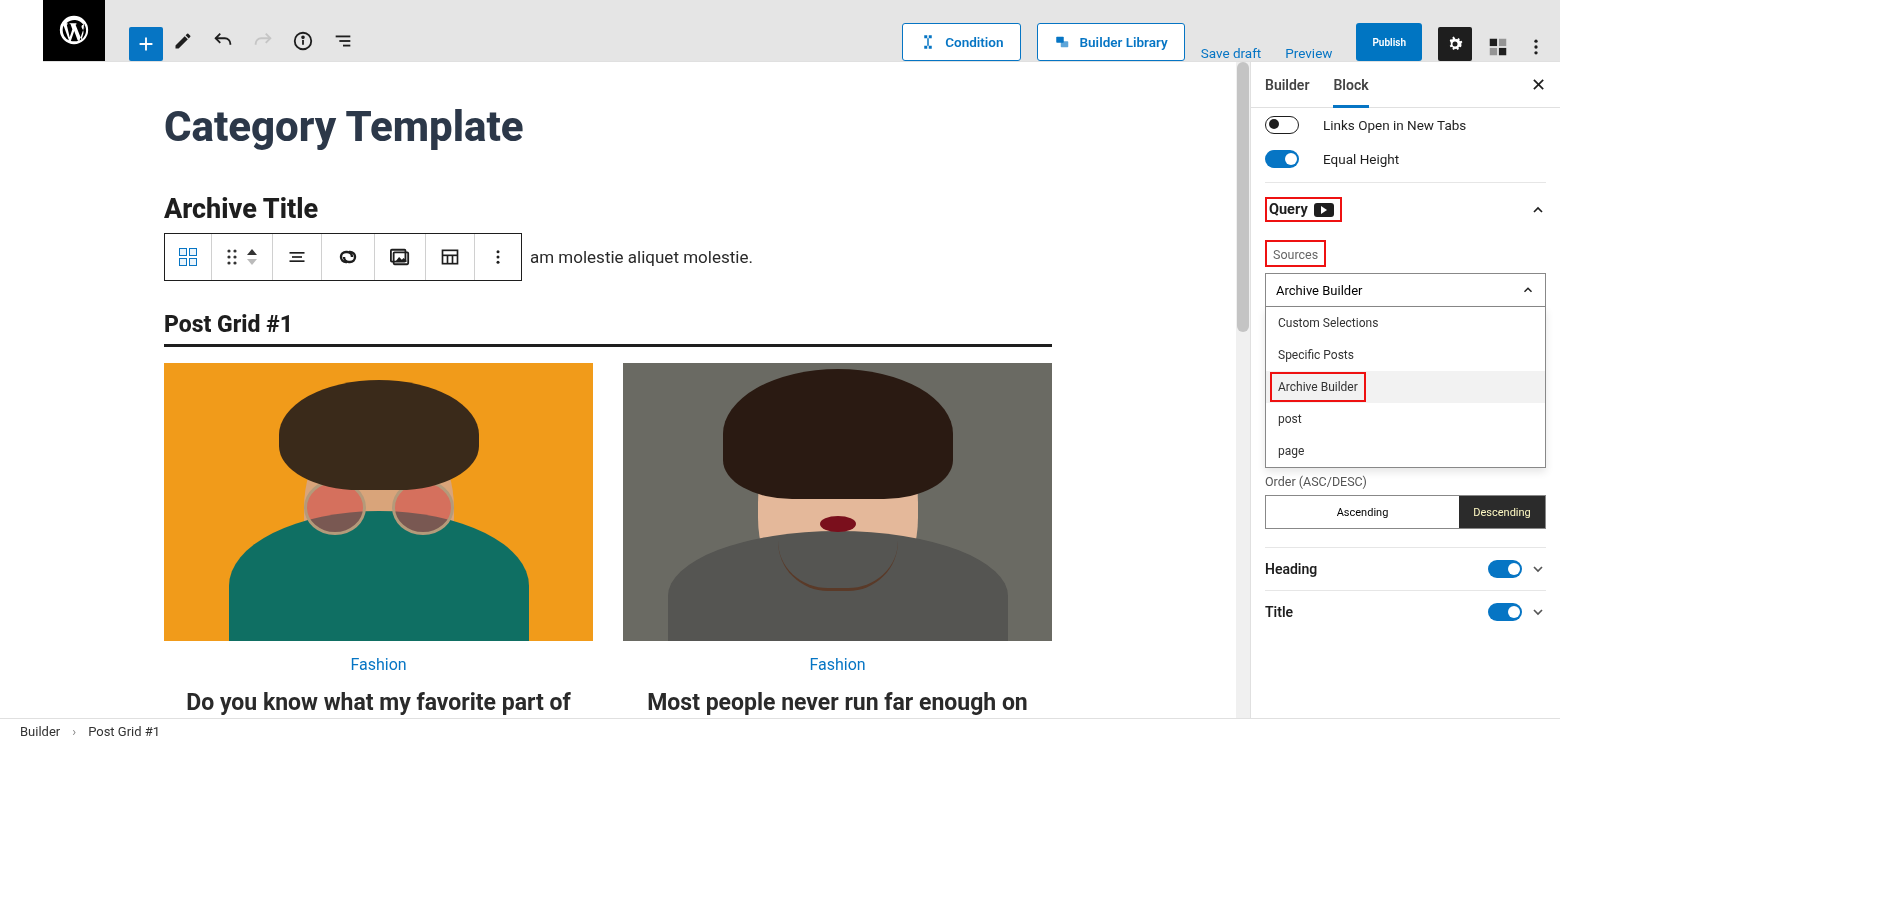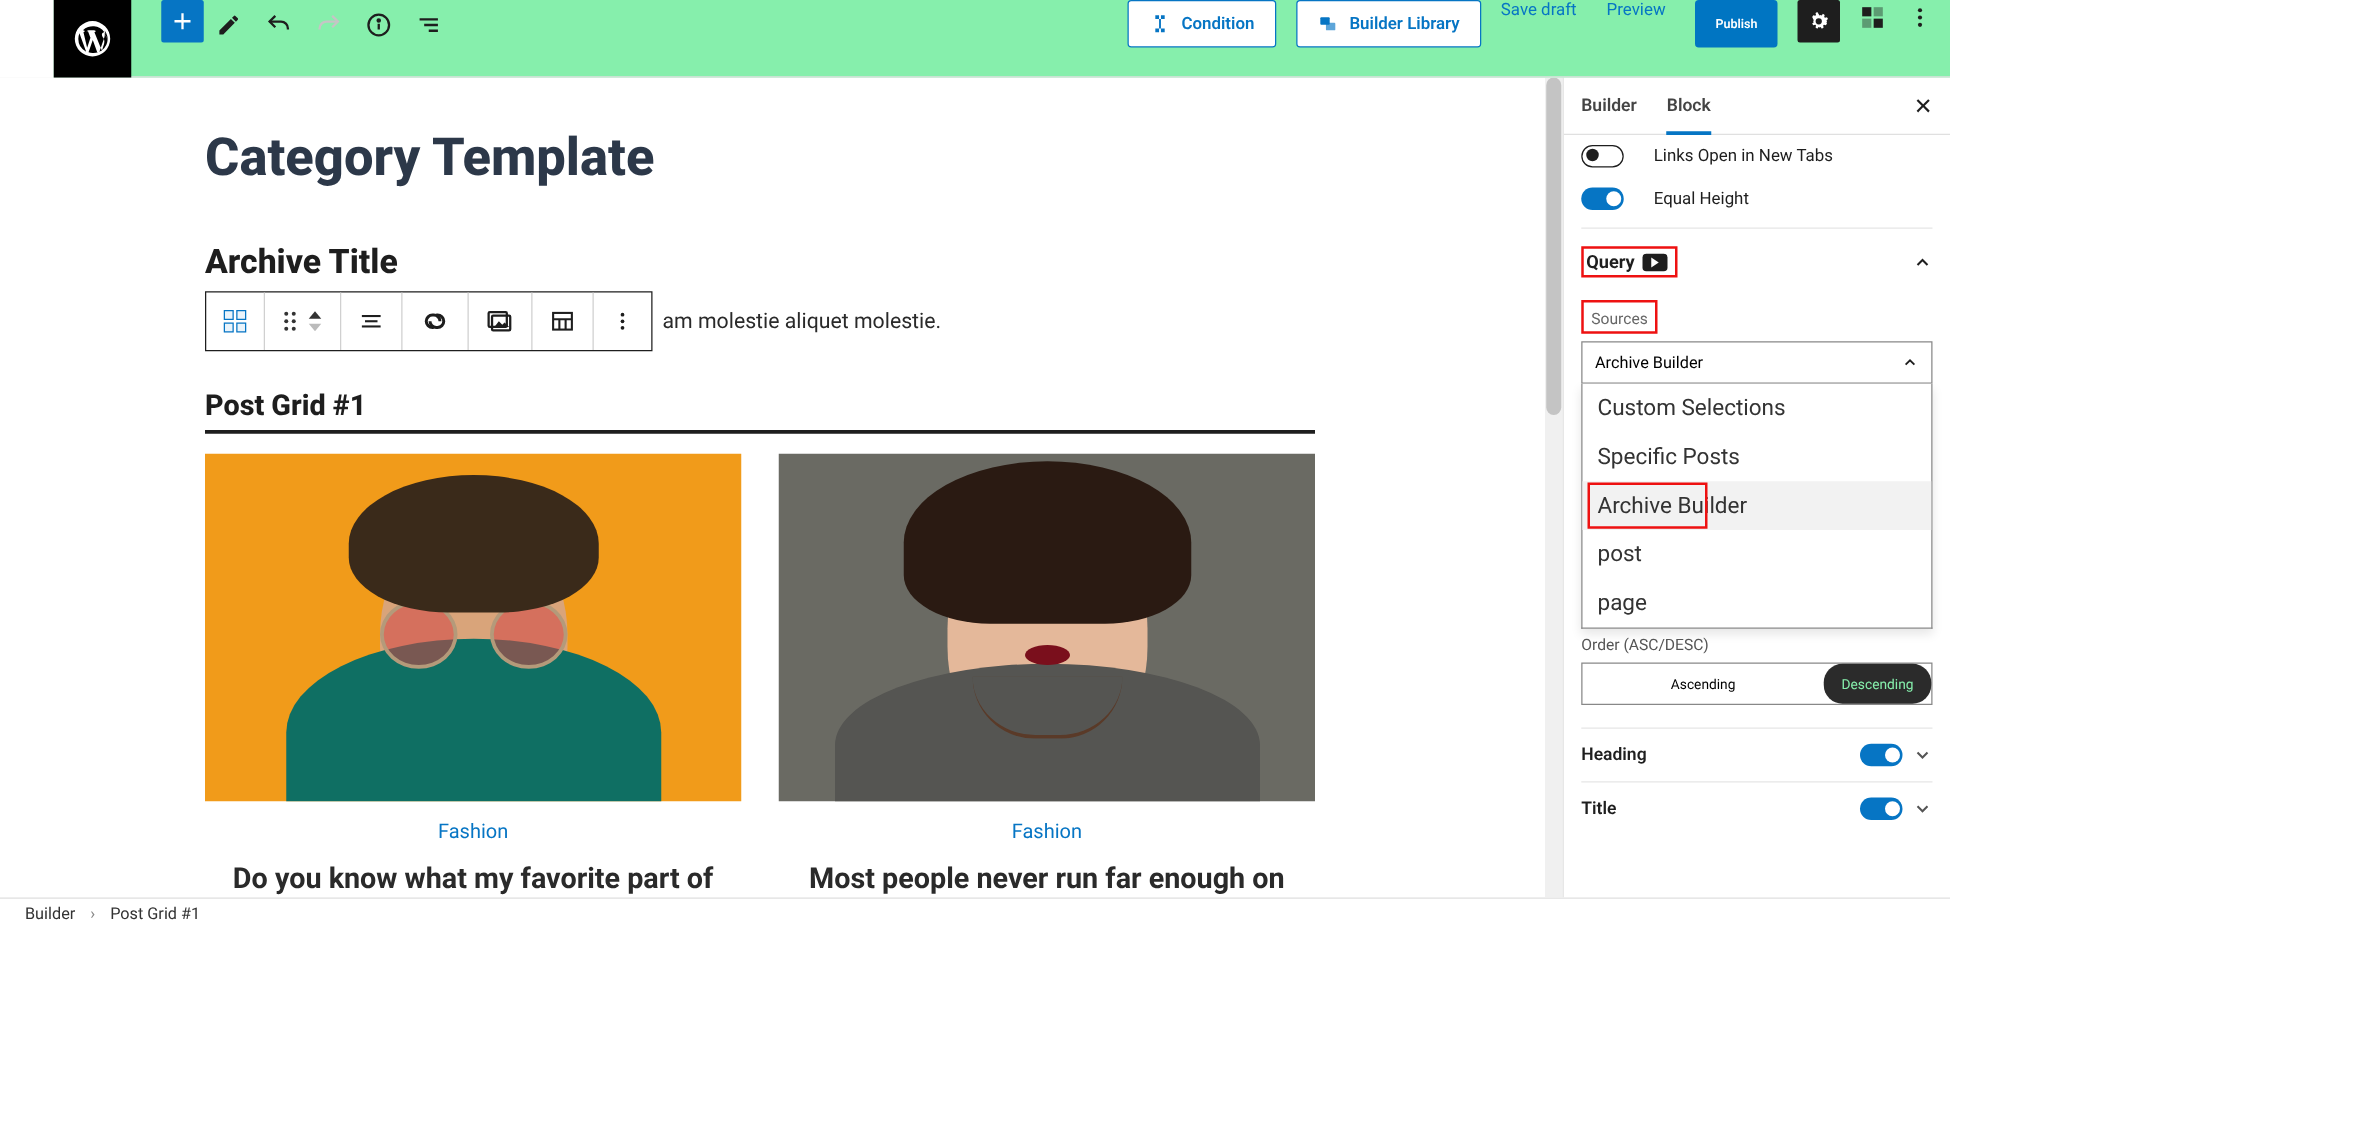--- a/index.html
+++ b/index.html
@@ -1,19 +1,19 @@
 <!DOCTYPE html>
 <html><head>
 <meta charset="utf-8">
 <style>
 * { margin: 0; padding: 0; box-sizing: border-box; font-family: -apple-system, BlinkMacSystemFont, "Segoe UI", Roboto, sans-serif; }
 body { background: #fff; overflow: hidden; width: 1560px; height: 744px; position: relative; }
 
 
-.topbar { height: 62px; display: flex; align-items: flex-start; border-bottom: 1px solid #e0e0e0; background:#86efac; position:relative; z-index:5;margin-left:43px;}
+.topbar { height: 62px; display: flex; align-items: flex-end; border-bottom: 1px solid #e0e0e0; background:#e5e5e5; position:relative; z-index:5;margin-left:43px;}
 .wp-badge { width: 62px; height: 62px; background: #000; display: flex; align-items: center; justify-content: center; }
 .wp-badge svg { width: 34px; height: 34px; fill: #fff; }
 .sq-add { width: 34px; height: 34px; background: #0675c4; display:flex; align-items:center; justify-content:center; margin-left:24px; border-radius:2px;}
 .sq-add svg { width:22px; height:22px; fill:#fff;}
 .tool-icn { width:40px; height:40px; display:flex; align-items:center; justify-content:center; color:#1e1e1e; }
 .tool-icn.dis { color:#c5c5c5;}
 .top-spacer { flex:1;}
 .btn-outline { height:38px; border:1.5px solid #0675c4; color:#0675c4; background:#fff; padding:0 16px; border-radius:3px; font-weight:600; font-size:13.5px; display:flex; align-items:center; gap:8px; margin-right:16px;}
 .btn-outline .ic { width:18px; height:18px; display:inline-flex; align-items:center; justify-content:center;}
 .btn-link { color:#0675c4; font-size:13.5px; margin-right:24px; }
@@ -62,28 +62,28 @@
 .toggle.on::after{content:""; width:12px; height:12px; background:#fff; border-radius:50%; position:absolute; right:2px; top:3px;}
 .sect-head { display:flex; align-items:center; font-size:14.5px; font-weight:700; color:#1e1e1e; padding:14px 0 8px 0;}
 .sect-head .chev{ margin-left:auto;}
 .redbox { border:2.5px solid #e11; padding:2px 6px 2px 2px; display:inline-flex; align-items:center; gap:6px;}
 .yt { width:20px; height:14px; background:#1e1e1e; border-radius:3px; position:relative; display:inline-block;}
 .yt::after{content:""; position:absolute; left:7px; top:3px; border-left:6px solid #fff; border-top:4px solid transparent; border-bottom:4px solid transparent;}
 .side-label { font-size:12.5px; color:#666; margin-top:10px;}
 .redbox-label { border:2.5px solid #e11; display:inline-block; padding:2px 6px; margin-top:10px;}
 .select-box { border:1px solid #888; height:34px; display:flex; align-items:center; padding:0 10px; font-size:13px; margin-top:6px; justify-content:space-between;}
 .dropdown { border:1px solid #888; border-top:none; background:#fff; box-shadow:0 4px 8px rgba(0,0,0,.1); }
-.dd-item { padding:9px 12px; font-size:18px; color:#333;}
+.dd-item { padding:9px 12px; font-size:12px; color:#333;}
 .dd-item.hl { background:#f2f2f2;}
 .dd-item.redwrap { position:relative;}
 .dd-item.redwrap::before { content:""; position:absolute; left:4px; right:calc(100% - 100px); top:1px; bottom:1px; border:2.5px solid #e11;}
 .ord-label{font-size:12.5px; color:#555; margin-top:6px;}
 .seg { display:flex; border:1px solid #888; height:34px; margin-top:6px;}
 .seg div{ flex:1; display:flex; align-items:center; justify-content:center; font-size:11px;}
-.seg .act{ background:#2b2b2b; color:#86efac; flex:0 0 86px;border-radius:15px;}
+.seg .act{ background:#2b2b2b; color:#fef9c3; flex:0 0 86px;}
 .collap-row { display:flex; align-items:center; padding:12px 0; border-top:1px solid #e6e6e6; font-size:14px; font-weight:600; color:#1e1e1e;}
 .collap-row .toggle{margin-left:auto; margin-right:8px;}
 .collap-row .chev{color:#555;}
 
 
 .crumbs { position:absolute; left:0; right:0; bottom:0; height:26px; border-top:1px solid #e0e0e0; background:#fff; display:flex; align-items:center; padding-left:20px; font-size:13px; color:#333; gap:12px;}
 .crumbs .sep{color:#888;}
 
 
 .img1 { background: #f19b1a; position:relative; overflow:hidden;}

